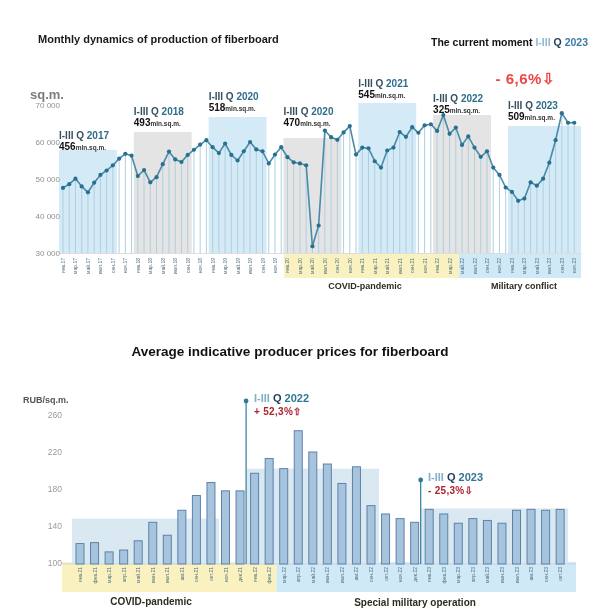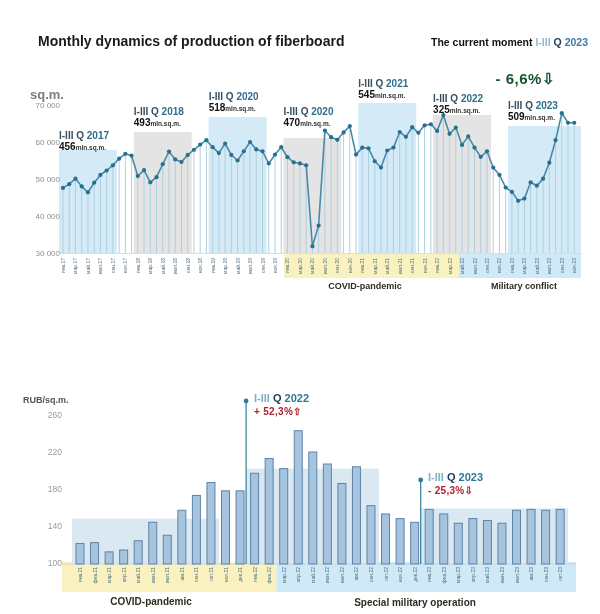--- a/index.html
+++ b/index.html
@@ -1,28 +1,28 @@
 <!DOCTYPE html>
 <html><head>
 <meta charset="utf-8">
 <style>
   html,body{margin:0;padding:0;background:#ffffff;}
   .page{position:relative;width:600px;height:614px;background:#ffffff;overflow:hidden;
         font-family:"Liberation Sans",sans-serif;-webkit-font-smoothing:antialiased;}
   svg#canvas{position:absolute;left:0;top:0;}
   .abs{position:absolute;}
-  .prod-title{left:38px;top:33px;font-size:14px;font-weight:bold;color:#1a1a1a;}
+  .prod-title{left:38px;top:33px;font-size:11px;font-weight:bold;color:#1a1a1a;}
   .price-title{left:0;top:344px;width:580px;text-align:center;font-size:13.5px;font-weight:bold;color:#111;}
   .legend{right:12px;top:35px;text-align:right;font-size:10.5px;font-weight:bold;color:#111;line-height:15px;white-space:nowrap;}
   .legend .lbl-u{border-bottom:1px solid #222;}
   .legend .q-light{color:#8fb8cf;}
   .legend .q-dark{color:#1d3c55;}
   .legend .yr{color:#3a7ca8;}
   .legend .yr-u{border-bottom:1px solid #3a7ca8;}
-  .change-red{right:45px;top:70px;font-size:15px;font-weight:bold;color:#14532d;letter-spacing:0.5px;white-space:nowrap;}
+  .change-red{right:45px;top:70px;font-size:15px;font-weight:bold;color:#ef4444;letter-spacing:0.5px;white-space:nowrap;}
   .ylab-prod{left:30px;top:87px;font-size:13px;font-weight:bold;color:#7d7d7d;}
   .ylab-price{left:23px;top:395px;font-size:9px;font-weight:bold;color:#555;}
   .q-ann{position:absolute;white-space:nowrap;line-height:11px;}
   .q-ann .l1{font-size:10px;font-weight:bold;color:#35505e;}
   .q-ann .l1 .yr{color:#2f6e8c;}
   .q-ann .l2{font-size:10px;font-weight:bold;color:#111;}
   .q-ann .l2 .un{font-size:6.5px;font-weight:bold;color:#333;}
   .cap{position:absolute;font-size:9px;font-weight:bold;color:#2e2c20;text-align:center;}
   .cap-b{font-size:10px;}
   .price-ann{position:absolute;white-space:nowrap;line-height:14px;}
@@ -391,20 +391,21 @@
       </div>
       <div class="q-ann" style="left: 507.92px; top: 100px;">
         <div class="l1"><span>I-III Q</span> <span class="yr">2023</span></div>
         <div class="l2"><span>509</span><span class="un">mln.sq.m.</span></div>
       </div>
     </div>
 
   <div class="abs cap" style="left:320px;top:281px;width:90px;">COVID-pandemic</div>
   <div class="abs cap" style="left:479px;top:281px;width:90px;">Military conflict</div>
 
+  <div class="abs price-title">Average indicative producer prices for fiberboard</div>
   <div class="abs ylab-price">RUB/sq.m.</div>
 
   <div class="abs price-ann" style="left:254px;top:391px;">
     <div class="l1">
       <span class="pa-q">I-III</span>
       <span class="pa-Q">Q</span>
       <span class="pa-y">2022</span>
     </div>
     <div class="l2">
       <span>+ 52,3%</span><span>⇧</span>

